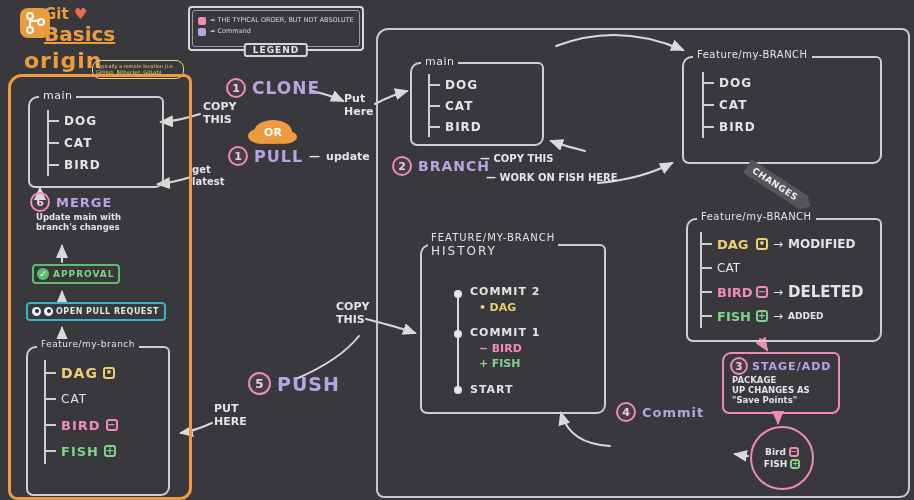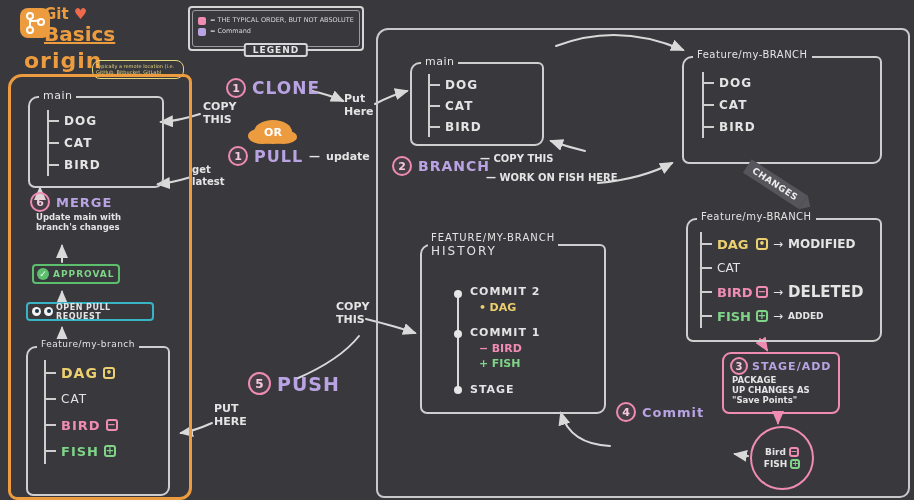--- a/index.html
+++ b/index.html
@@ -46,21 +46,21 @@
             box-shadow:-10px 4px 0 -4px #ec9b3f, 10px 5px 0 -5px #ec9b3f;}
   .wm{left:826px;top:452px;width:84px;height:40px;background:rgba(15,15,20,.5);border-radius:4px;
       display:flex;align-items:center;justify-content:center;gap:5px;}
   .wm-logo{border:2px solid #e0e0e0;color:#e0e0e0;font-size:11px;font-weight:bold;padding:1px 3px;border-radius:3px;}
   .wm-text{color:#e0e0e0;font-size:13px;}
   .logo-icon{left:20px;top:8px;width:30px;height:30px;background:#ec9b3f;border-radius:8px;}
   .appr{left:32px;top:264px;width:88px;height:20px;border:2px solid #5bbf6e;border-radius:4px;
         display:flex;align-items:center;gap:4px;padding-left:3px;box-sizing:border-box;}
   .appr-circle{width:12px;height:12px;border-radius:50%;background:#5bbf6e;color:#fff;font-size:9px;
                display:inline-flex;align-items:center;justify-content:center;flex:none;}
-  .pr{left:26px;top:302px;width:128px;height:19px;border:2px solid #39b3c6;border-radius:4px;
+  .pr{left:26px;top:302px;width:140px;height:19px;border:2px solid #39b3c6;border-radius:4px;
       display:flex;align-items:center;gap:3px;padding:0 4px;box-sizing:border-box;}
 </style>
 </head>
 <body>
 
 <div class="stage">
 
   <svg class="wires" width="914" height="500" viewBox="0 0 914 500">
     <defs>
       <marker id="ah" markerWidth="9" markerHeight="9" refX="6" refY="3" orient="auto">
@@ -338,21 +338,21 @@
   </div>
   <div class="abs c-w b" style="left:470px;top:326px;font-size:11px;letter-spacing:1px;">COMMIT 1</div>
   <div class="abs" style="left:479px;top:342px;font-size:11px;">
     <span class="c-p b">−</span>
     <span class="c-p b">BIRD</span>
   </div>
   <div class="abs" style="left:479px;top:357px;font-size:11px;">
     <span class="c-g b">+</span>
     <span class="c-g b">FISH</span>
   </div>
-  <div class="abs c-w b" style="left:470px;top:383px;font-size:11px;letter-spacing:1px;">STAGE</div>
+  <div class="abs c-w b" style="left:470px;top:383px;font-size:11px;letter-spacing:1px;">START</div>
 
   <div class="pinkbox" style="left:722px;top:352px;width:118px;height:62px;padding:3px 6px;box-sizing:border-box;">
     <div class="steprow" style="gap:4px;">
       <span class="stepnum" style="width:14px;height:14px;font-size:10px;">3</span>
       <span class="steplabel" style="font-size:11px;">STAGE/ADD</span>
     </div>
     <div class="note" style="font-size:8.5px;margin-left:2px;">
       <div>PACKAGE</div>
       <div>UP CHANGES AS</div>
       <div>"Save Points"</div>

